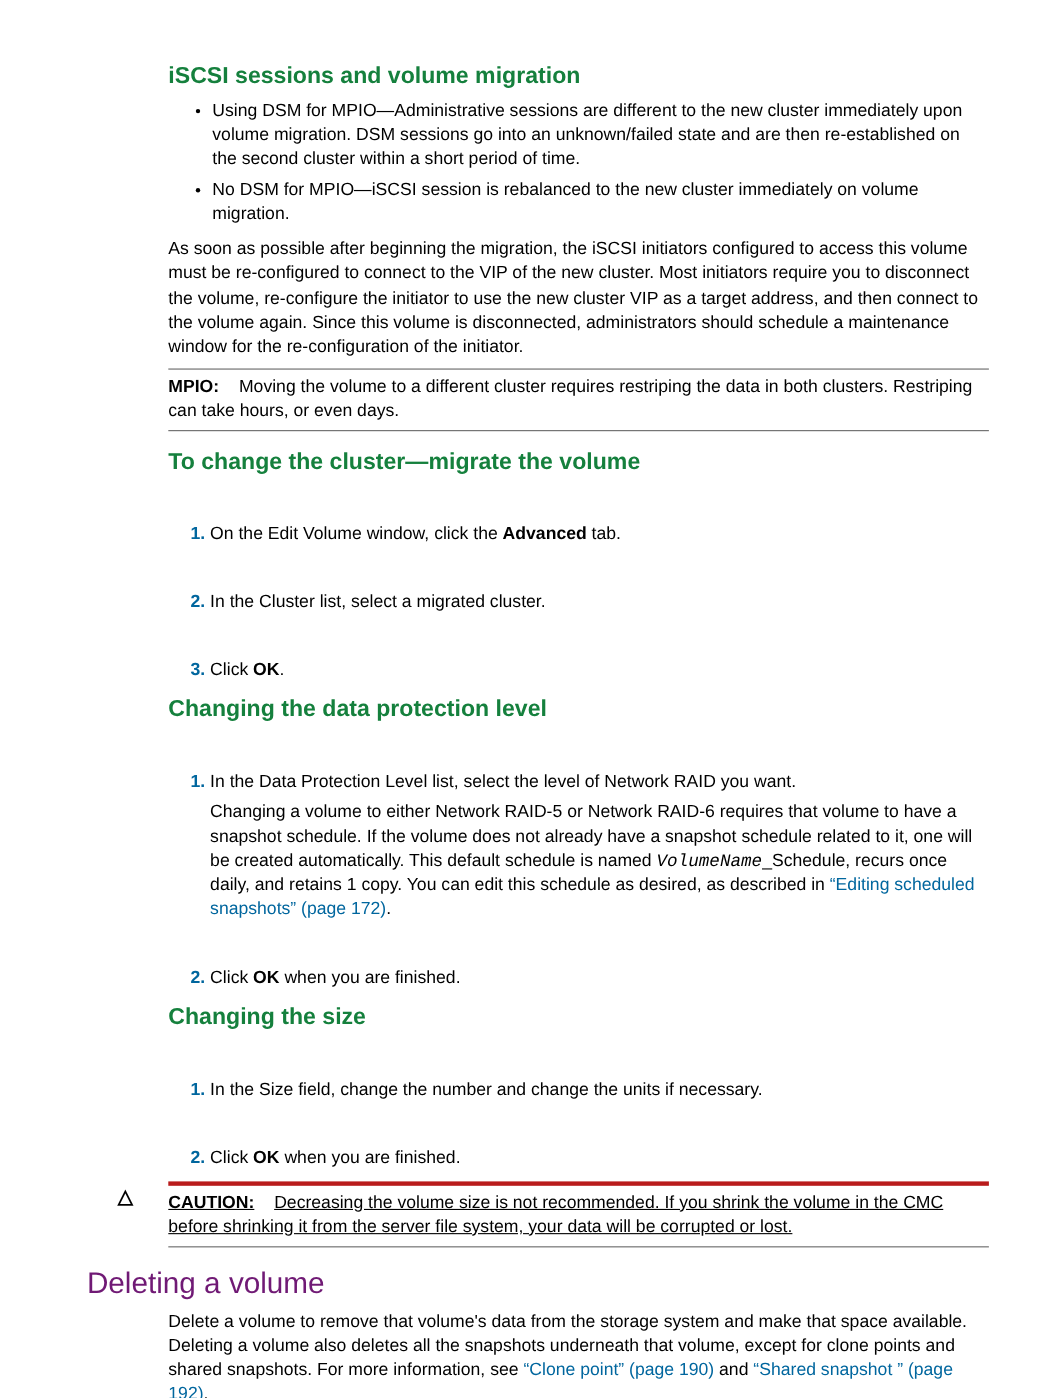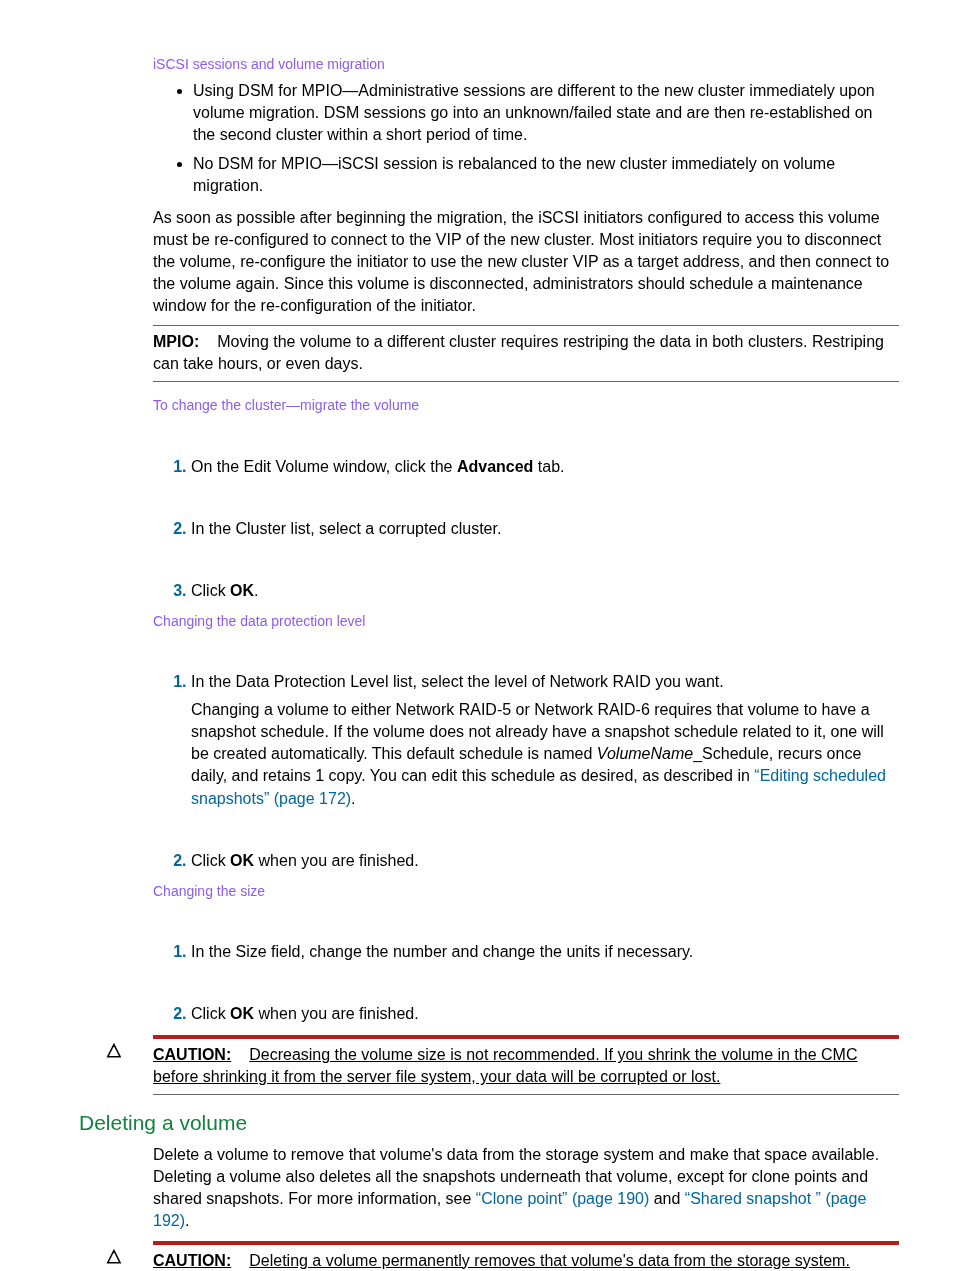--- a/index.html
+++ b/index.html
@@ -7,29 +7,29 @@
     padding:55px 55px 40px 55px;
     font-family:"Segoe UI","Helvetica Neue",Arial,sans-serif;
     font-size:16px;
     color:#000;
     line-height:1.38;
     width:954px;
     box-sizing:border-box;
   }
   .content{margin-left:98px;}
   h3.sub{
-    color:#8b5cf6;
-    font-weight:400;
-    font-size:14px;
+    color:#15803d;
+    font-weight:700;
+    font-size:21px;
     margin:0 0 6px 0;
   }
   h2.main{
-    color:#15803d;
+    color:#701a75;
     font-weight:300;
-    font-size:21px;
+    font-size:27px;
     margin:14px 0 6px 0;
     margin-left:24px;
   }
   p{margin:0 0 8px 0;}
   ul.bul{margin:2px 0 10px 0;padding-left:40px;}
   ul.bul li{margin-bottom:6px;padding-left:0;}
   ol.num{margin:2px 0 10px 0;padding-left:38px;}
   ol.num>li{margin-bottom:4px;padding-left:0;margin-top:40px;}
   ol.num>li::marker{color:#00669e;font-weight:700;}
   .li-body{margin-top:6px;}
@@ -51,42 +51,42 @@
   }
   .caution-box{
     border-top:4px solid #b91c1c;
     border-bottom:1px solid #666;
     padding:5px 0 6px 0;
     margin:8px 0 14px 0;
     text-decoration:underline;
   }
   a.link{color:#00669e;text-decoration:none;}
   b{font-weight:700;}
-  em.i{font-style:italic;}
+  em.i{font-style:italic;font-family:Liberation Mono, monospace;}
 </style>
 </head>
 <body>
 
 <div class="content">
 
   <h3 class="sub">iSCSI sessions and volume migration</h3>
   <ul class="bul">
     <li>Using DSM for MPIO—Administrative sessions are different to the new cluster immediately upon volume migration. DSM sessions go into an unknown/failed state and are then re-established on the second cluster within a short period of time.</li>
     <li>No DSM for MPIO—iSCSI session is rebalanced to the new cluster immediately on volume migration.</li>
   </ul>
   <p>As soon as possible after beginning the migration, the iSCSI initiators configured to access this volume must be re-configured to connect to the VIP of the new cluster. Most initiators require you to disconnect the volume, re-configure the initiator to use the new cluster VIP as a target address, and then connect to the volume again. Since this volume is disconnected, administrators should schedule a maintenance window for the re-configuration of the initiator.</p>
 
   <div class="note-box">
     <span class="note-label">MPIO:</span><span>Moving the volume to a different cluster requires restriping the data in both clusters. Restriping can take hours, or even days.</span>
   </div>
 
   <h3 class="sub">To change the cluster—migrate the volume</h3>
   <ol class="num">
     <li><span>On the Edit Volume window, click the </span><b>Advanced</b><span> tab.</span></li>
-    <li>In the Cluster list, select a corrupted cluster.</li>
+    <li>In the Cluster list, select a migrated cluster.</li>
     <li><span>Click </span><b>OK</b><span>.</span></li>
   </ol>
 
   <h3 class="sub">Changing the data protection level</h3>
   <ol class="num">
     <li>
       <span>In the Data Protection Level list, select the level of Network RAID you want.</span>
       <p class="li-body"><span>Changing a volume to either Network RAID-5 or Network RAID-6 requires that volume to have a snapshot schedule. If the volume does not already have a snapshot schedule related to it, one will be created automatically. This default schedule is named </span><em class="i">VolumeName</em><span>_Schedule, recurs once daily, and retains 1 copy. You can edit this schedule as desired, as described in </span><a class="link" href="#">“Editing scheduled snapshots” (page 172)</a><span>.</span></p>
     </li>
     <li><span>Click </span><b>OK</b><span> when you are finished.</span></li>

